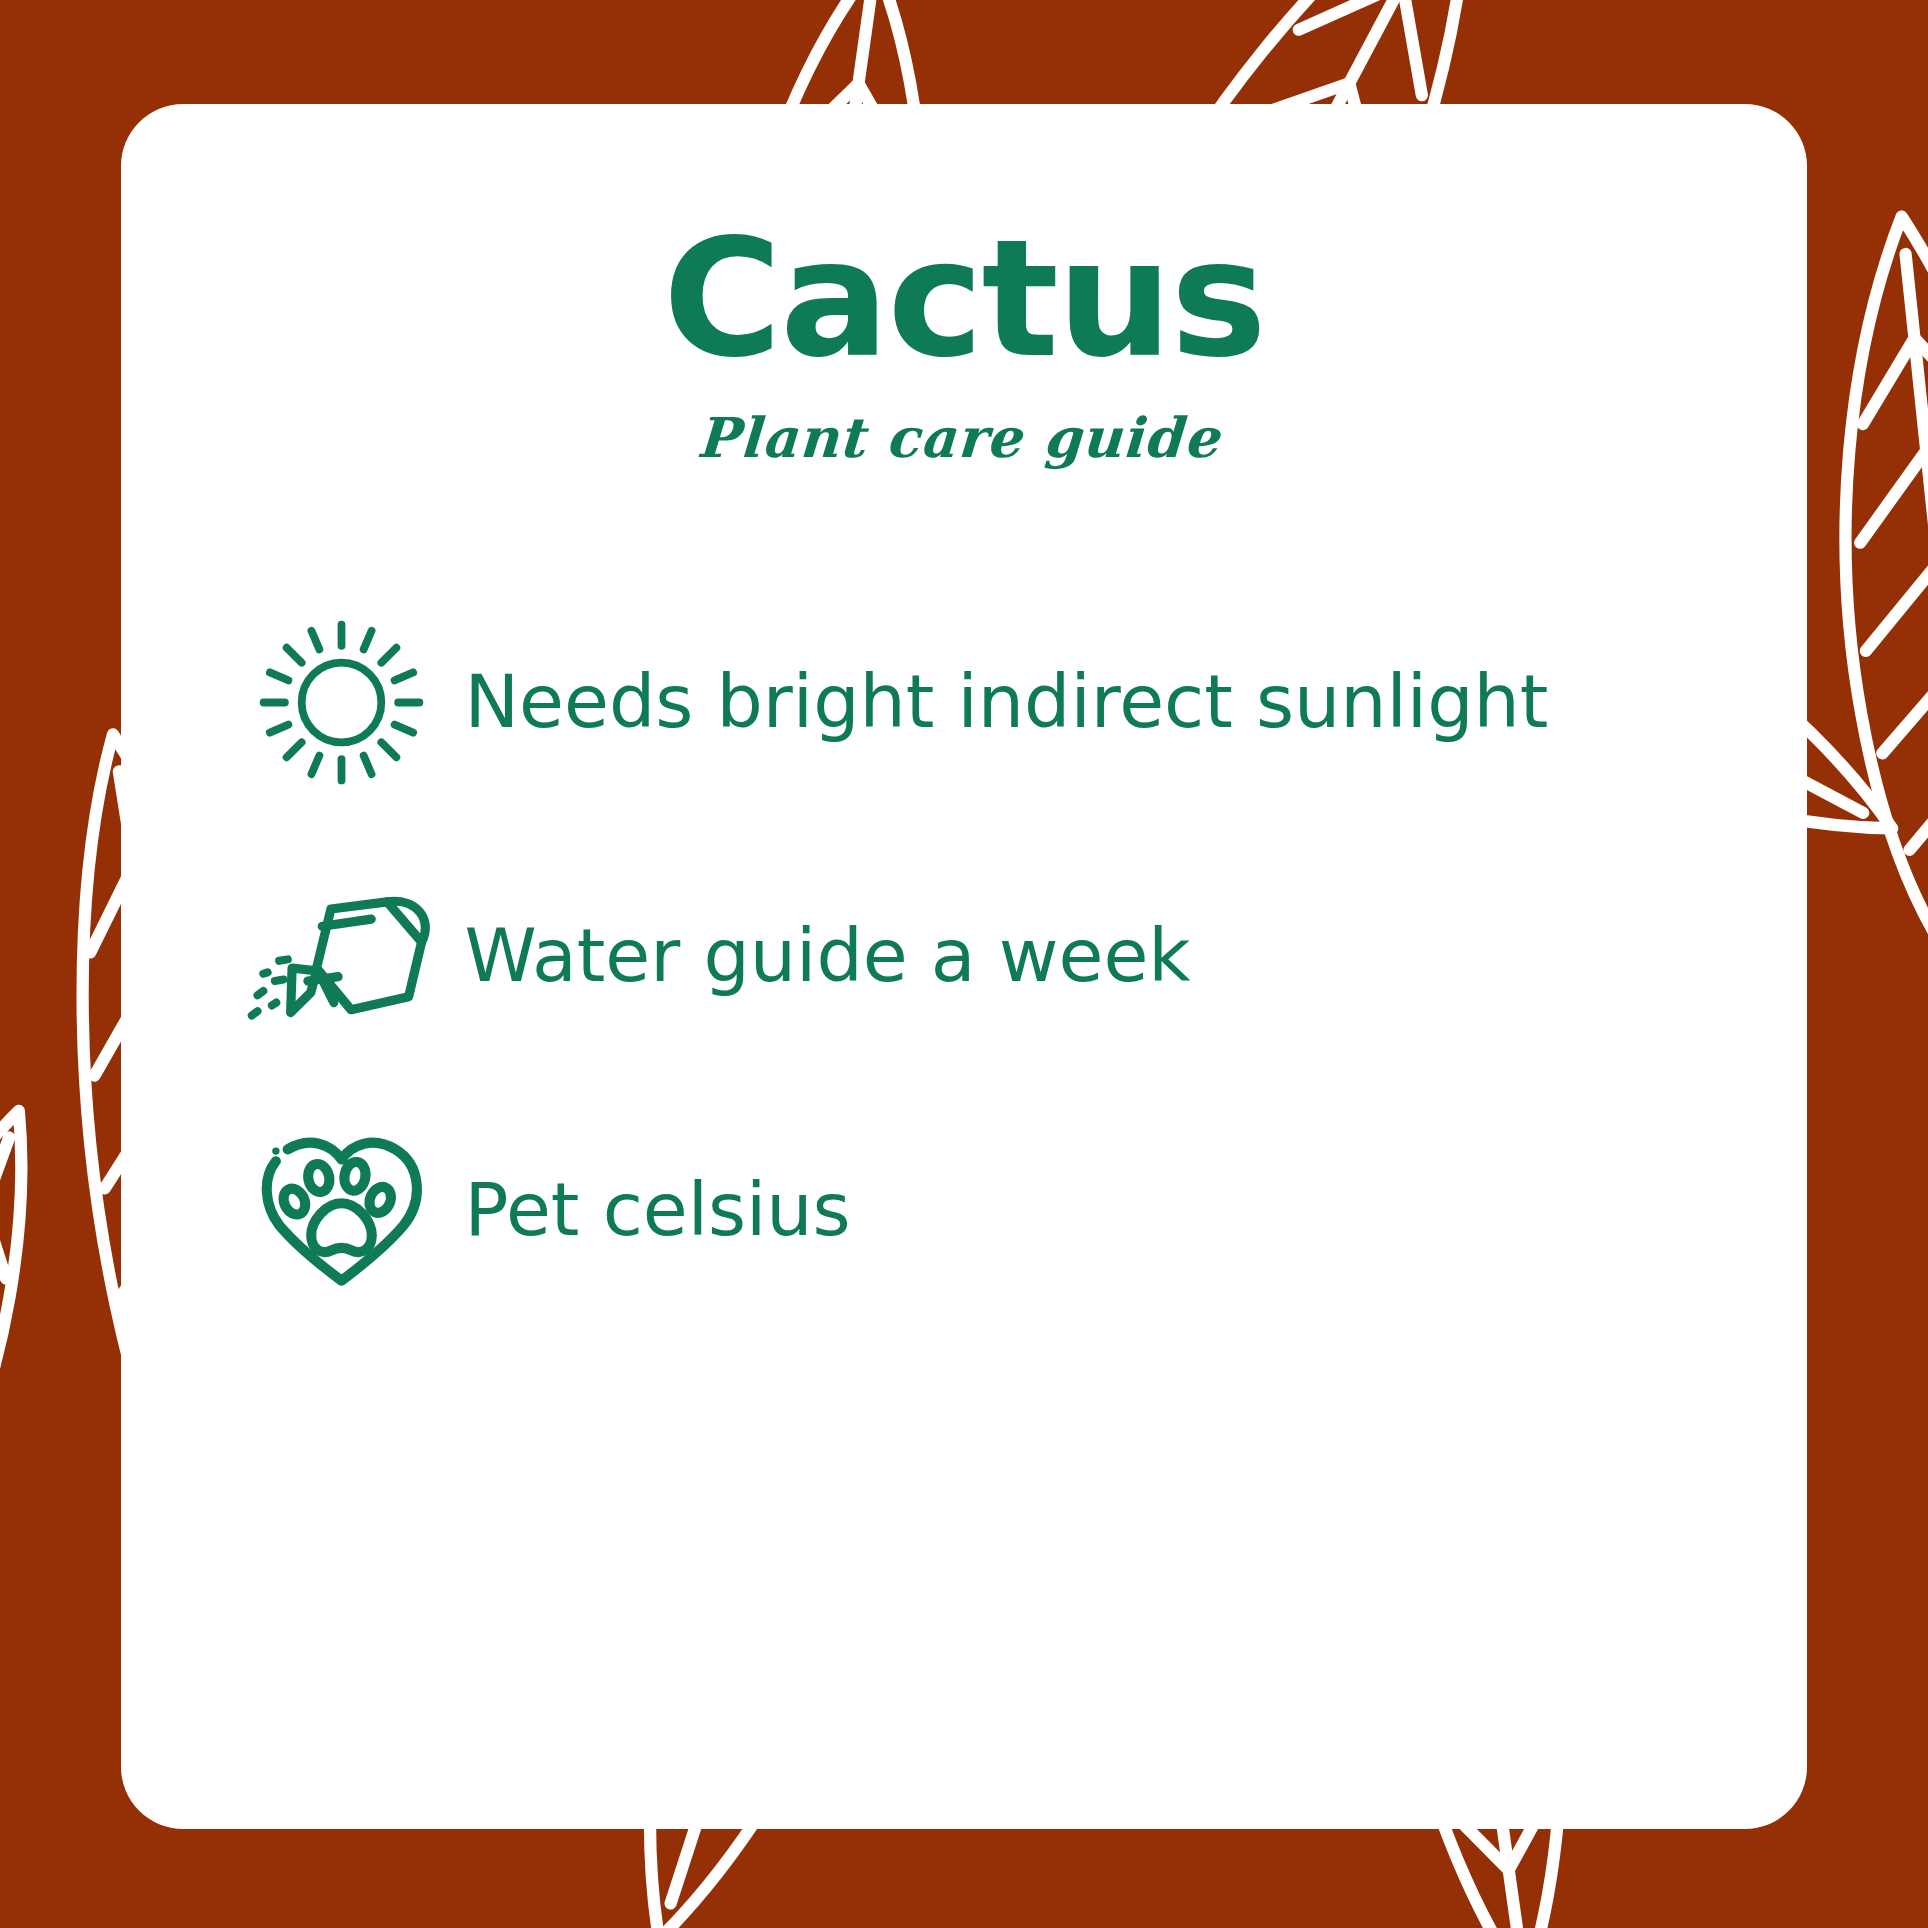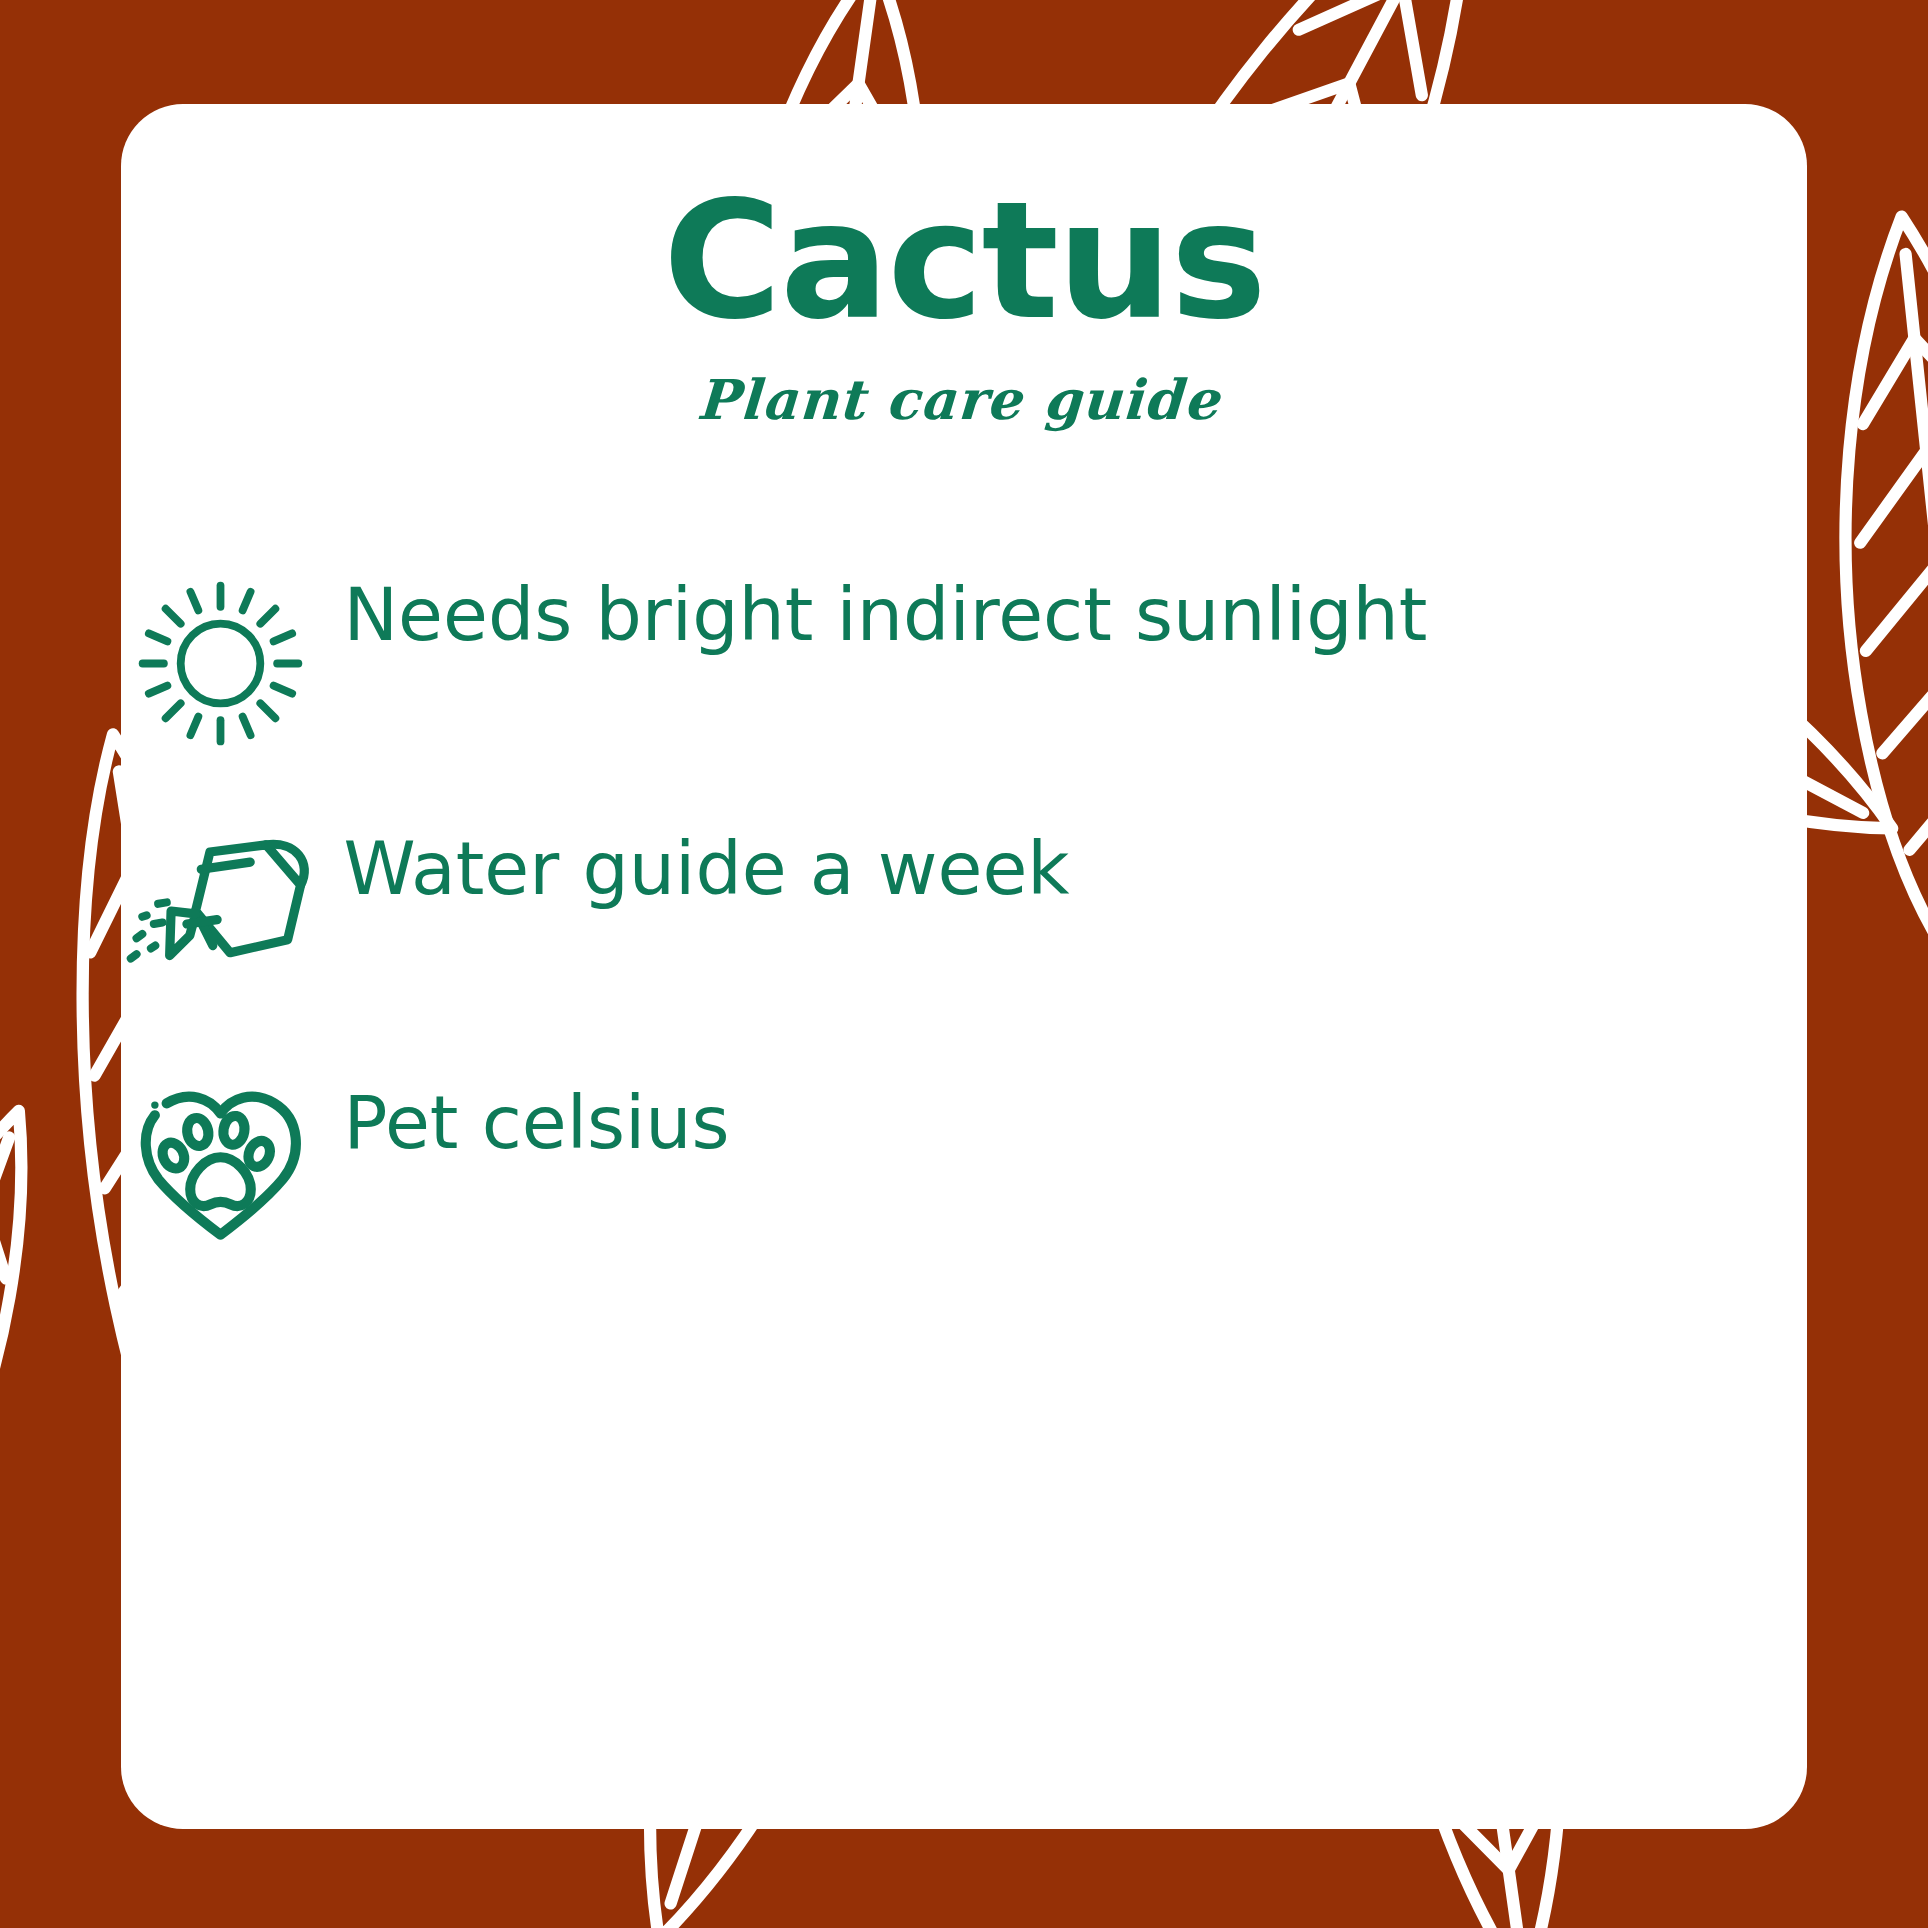--- a/index.html
+++ b/index.html
@@ -40,21 +40,21 @@
   
   .header {
     position: absolute;
     left: 0;
     top: 0;
     width: 100%;
     text-align: center;
   }
   .title {
     margin: 0;
-    padding-top: 76px;
+    padding-top: 114px;
     font-family: "DejaVu Sans", sans-serif;
     font-weight: 700;
     font-size: 162px;
     line-height: 1.0;
     letter-spacing: -1.9px;
     color: #0E7A58;
   }
   .subtitle {
     margin: 0;
     padding-top: 24.5px;
@@ -69,22 +69,23 @@
 
   
   #features {
     position: absolute;
     left: 0;
     top: 471px;
     width: 100%;
   }
   .feature-row {
     display: flex;
-    align-items: flex-start;
+    align-items: center;
     height: 254px;
+    padding-left: 121px;
     box-sizing: border-box;
   }
   .feature-icon {
     width: 198px;
     flex: 0 0 198px;
     display: flex;
     align-items: center;
     justify-content: center;
   }
   .feature-icon svg {

